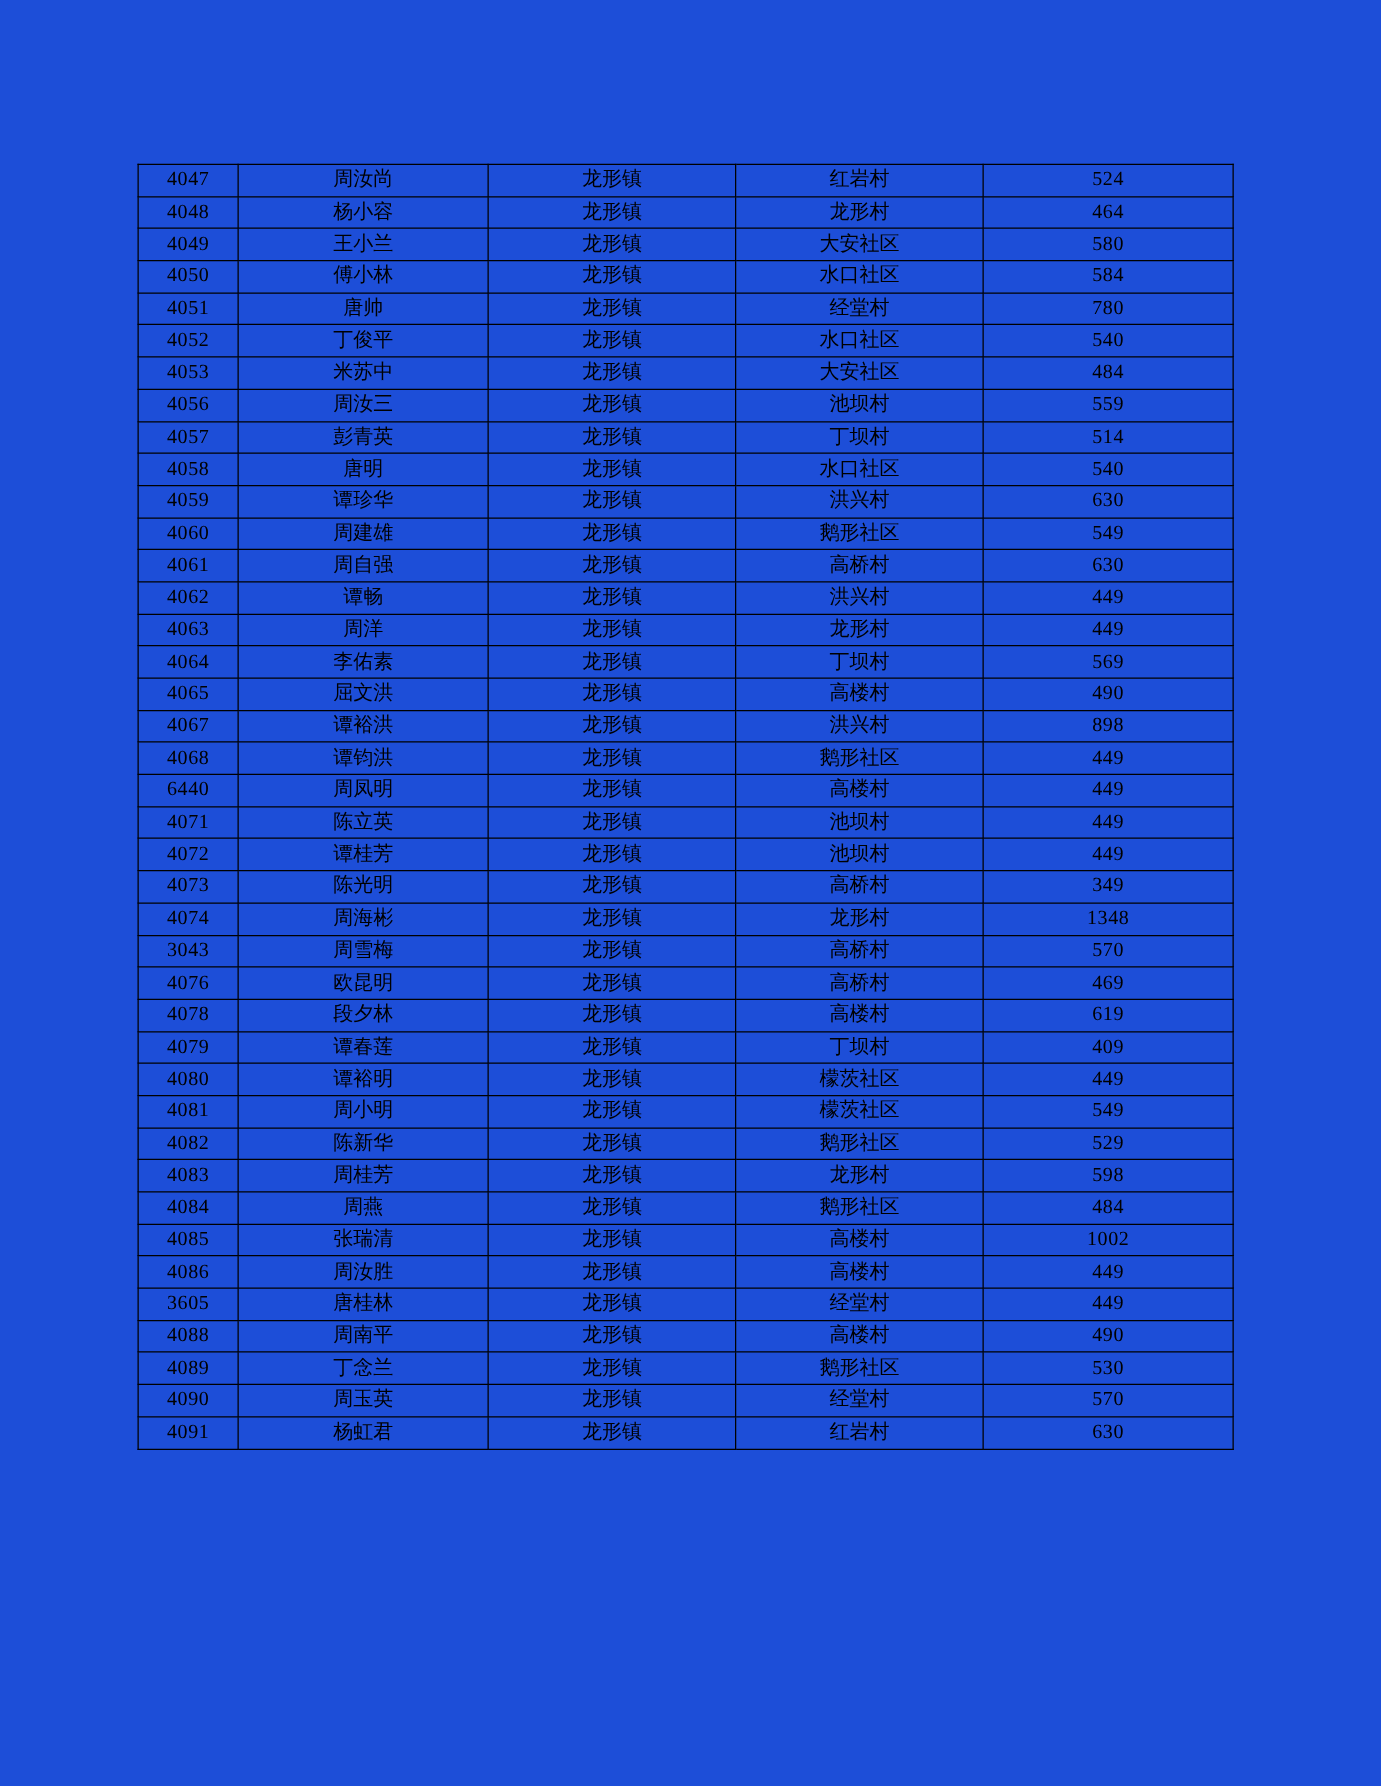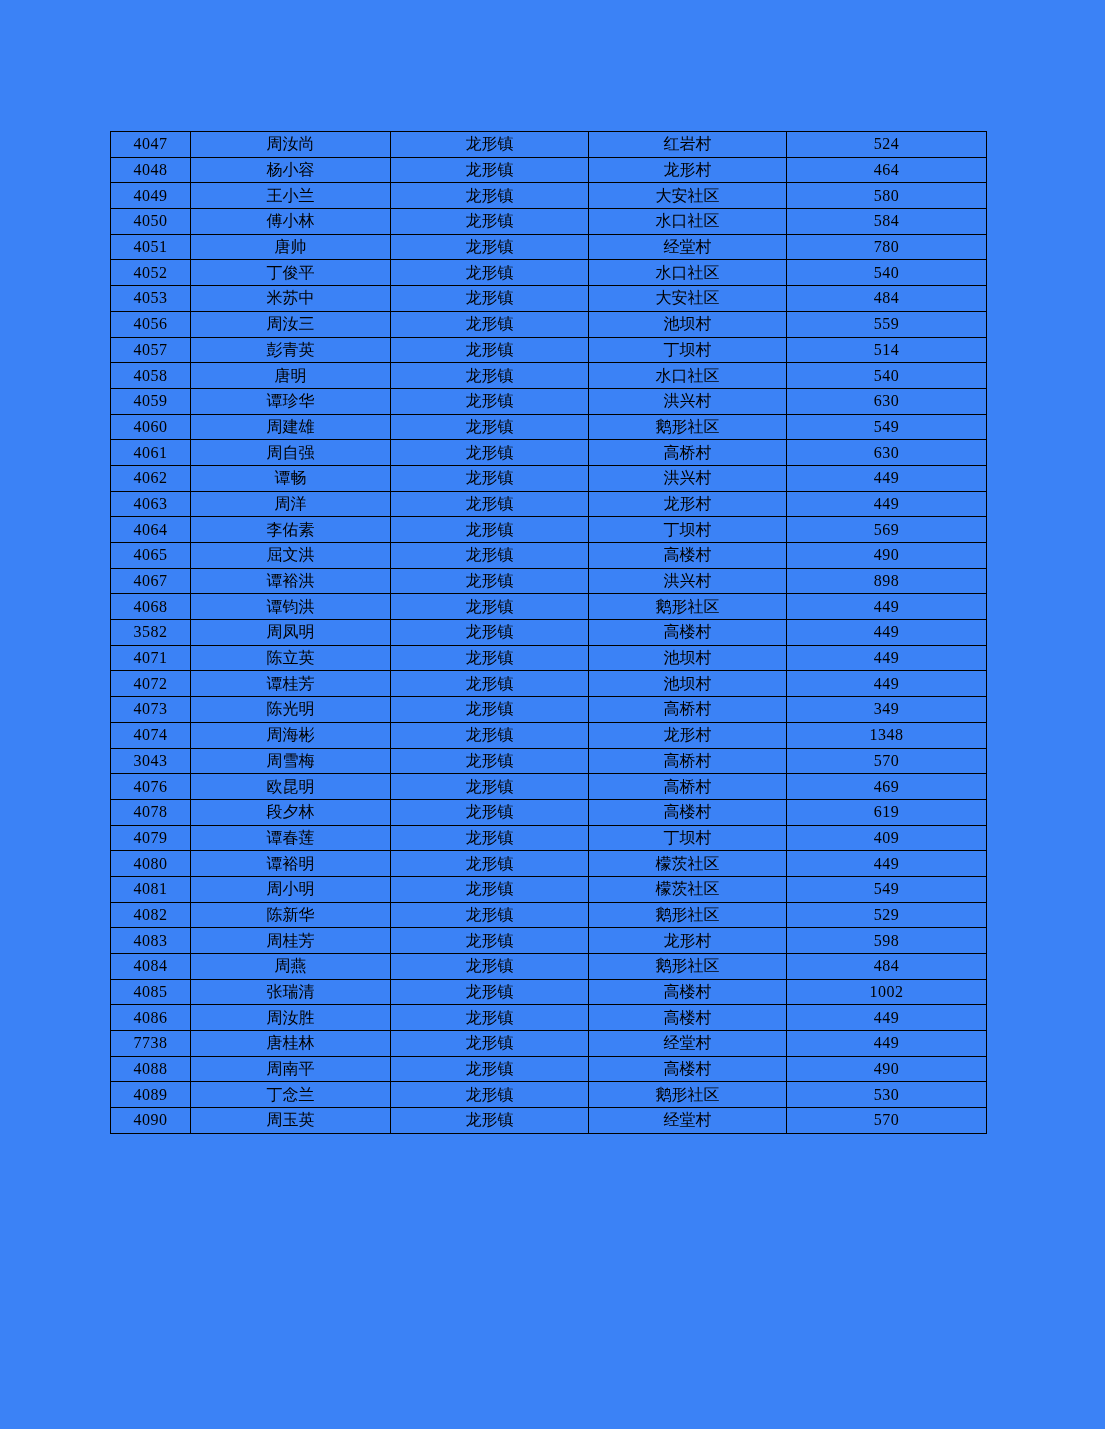--- a/index.html
+++ b/index.html
@@ -4,21 +4,21 @@
 <style>
   html, body {
     margin: 0;
     padding: 0;
     background: #ffffff;
   }
   .page {
     position: relative;
     width: 1105px;
     height: 1429px;
-    background: #3b82f6;
+    background: #1d4ed8;
     overflow: hidden;
     font-family: "Liberation Serif", "DejaVu Serif", serif;
     color: #000000;
   }
   table.roster {
     position: absolute;
     left: 110px;
     top: 131px;
     width: 876px;
     border-collapse: collapse;
@@ -185,21 +185,21 @@
           <td class="num">898</td>
         </tr>
         <tr>
           <td class="num">4068</td>
           <td>谭钧洪</td>
           <td>龙形镇</td>
           <td>鹅形社区</td>
           <td class="num">449</td>
         </tr>
         <tr>
-          <td class="num">3582</td>
+          <td class="num">6440</td>
           <td>周凤明</td>
           <td>龙形镇</td>
           <td>高楼村</td>
           <td class="num">449</td>
         </tr>
         <tr>
           <td class="num">4071</td>
           <td>陈立英</td>
           <td>龙形镇</td>
           <td>池坝村</td>
@@ -297,21 +297,21 @@
           <td class="num">1002</td>
         </tr>
         <tr>
           <td class="num">4086</td>
           <td>周汝胜</td>
           <td>龙形镇</td>
           <td>高楼村</td>
           <td class="num">449</td>
         </tr>
         <tr>
-          <td class="num">7738</td>
+          <td class="num">3605</td>
           <td>唐桂林</td>
           <td>龙形镇</td>
           <td>经堂村</td>
           <td class="num">449</td>
         </tr>
         <tr>
           <td class="num">4088</td>
           <td>周南平</td>
           <td>龙形镇</td>
           <td>高楼村</td>
@@ -323,16 +323,23 @@
           <td>龙形镇</td>
           <td>鹅形社区</td>
           <td class="num">530</td>
         </tr>
         <tr>
           <td class="num">4090</td>
           <td>周玉英</td>
           <td>龙形镇</td>
           <td>经堂村</td>
           <td class="num">570</td>
+        </tr>
+        <tr>
+          <td class="num">4091</td>
+          <td>杨虹君</td>
+          <td>龙形镇</td>
+          <td>红岩村</td>
+          <td class="num">630</td>
         </tr>
       </tbody>
   </table>
 </div>
 
 </body></html>

